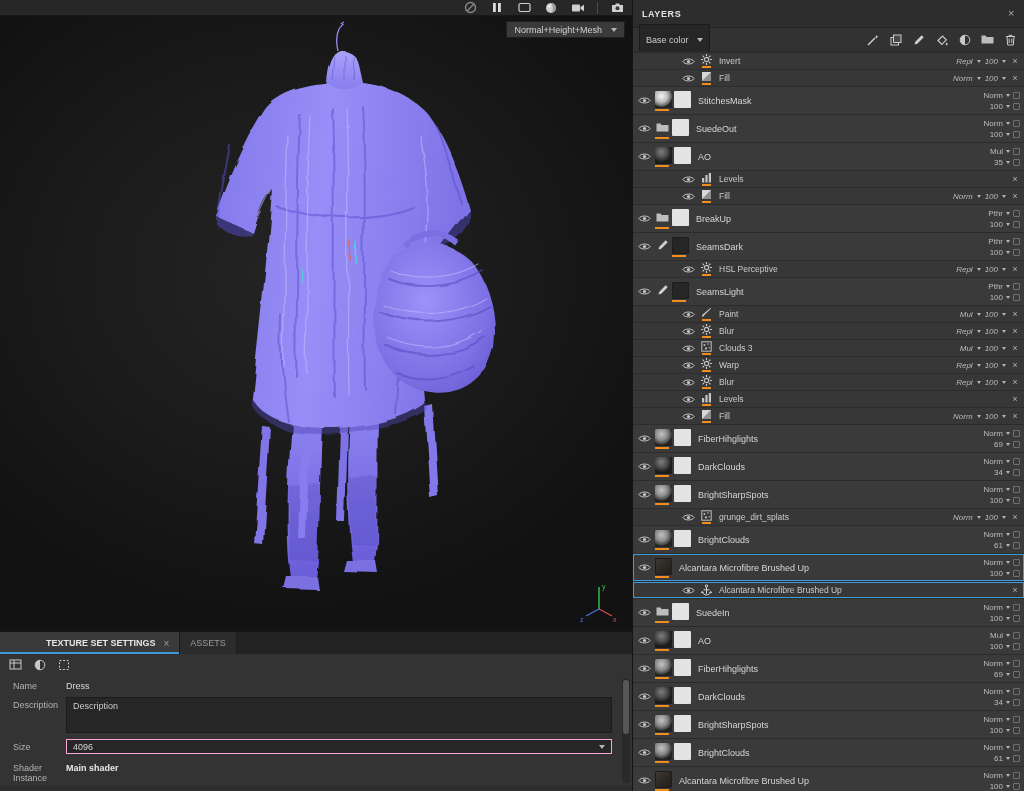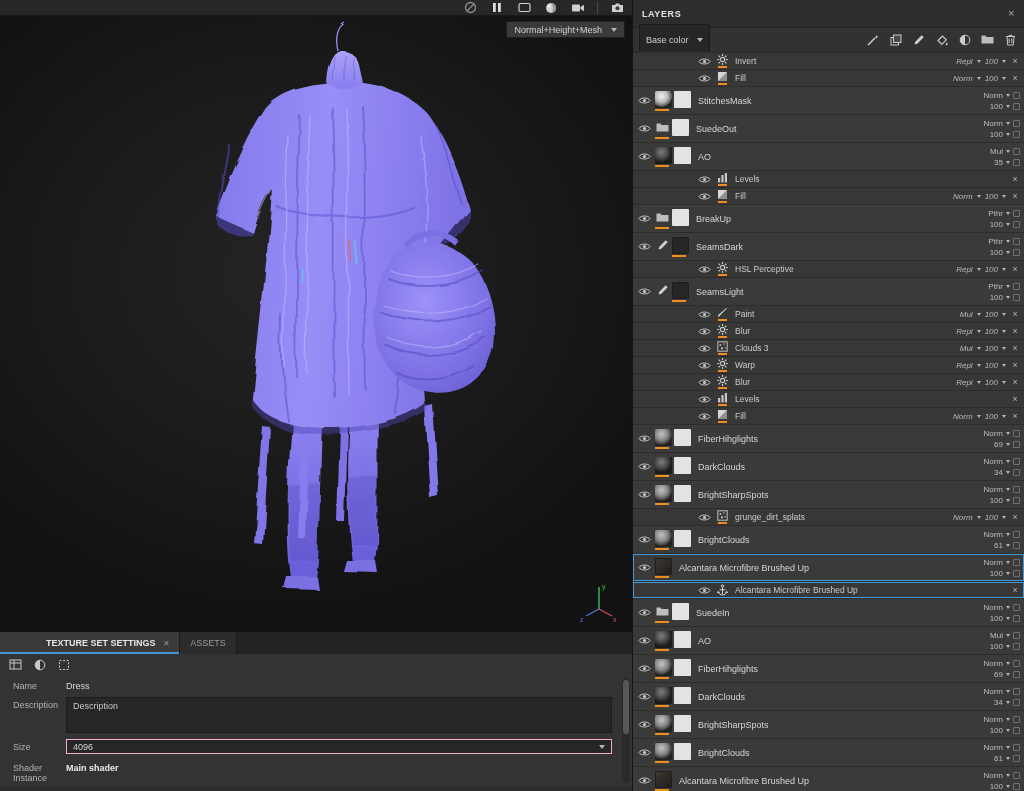--- a/index.html
+++ b/index.html
@@ -51,21 +51,21 @@
              letter-spacing:.6px;color:#e2e2e2;}
   .lp-x{color:#ababab;font-weight:normal;font-size:11px;line-height:1;}
   .lp-toolbar{height:23px;display:flex;align-items:center;justify-content:space-between;
               padding:0 6px;background:#323232;}
   .chsel{height:31px;background:#262626;border:1px solid #1b1b1b;display:flex;align-items:center;gap:8px;
          padding:0 6px;font-size:9px;color:#cecece;}
   .lp-icons{display:flex;gap:8px;align-items:center;}
   .llist{flex:1;overflow:hidden;background:#2c2c2c;padding-top:2px;}
   .row{display:flex;align-items:center;background:#3a3a3a;margin-bottom:1px;position:relative;}
   .row.main{height:27px;align-items:center;}
-  .row.effect{height:16px;background:#373737;padding-left:60px;}
+  .row.effect{height:16px;background:#373737;padding-left:44px;}
   .row.sel{outline:1px solid #419bda;outline-offset:-1px;}
   .eye{flex:0 0 22px;display:flex;justify-content:center;align-items:center;}
   .thumbs{display:flex;flex-direction:column;margin-right:7px;}
   .thumbrow{display:flex;gap:2px;align-items:center;height:17px;}
   .thumb{width:17px;height:17px;border-radius:1px;flex:0 0 auto;}
   .t-sphere-light{background:radial-gradient(circle at 38% 30%,#f2f2f2 0%,#bdbdbd 38%,#5c5c5c 64%,#242424 68%);}
   .t-sphere-mid{background:radial-gradient(circle at 38% 30%,#c3c3c3 0%,#8a8a8a 38%,#3c3c3c 64%,#222 68%);}
   .t-sphere-dark{background:radial-gradient(circle at 38% 30%,#7d7d7d 0%,#4a4a4a 38%,#1c1c1c 64%,#1b1b1b 68%);}
   .t-material{background:linear-gradient(135deg,#3d3833 0%,#2b2723 60%,#221f1b 100%);border:1px solid #1d1d1d;}
   .t-dark{background:#262626;border:1px solid #1d1d1d;}

